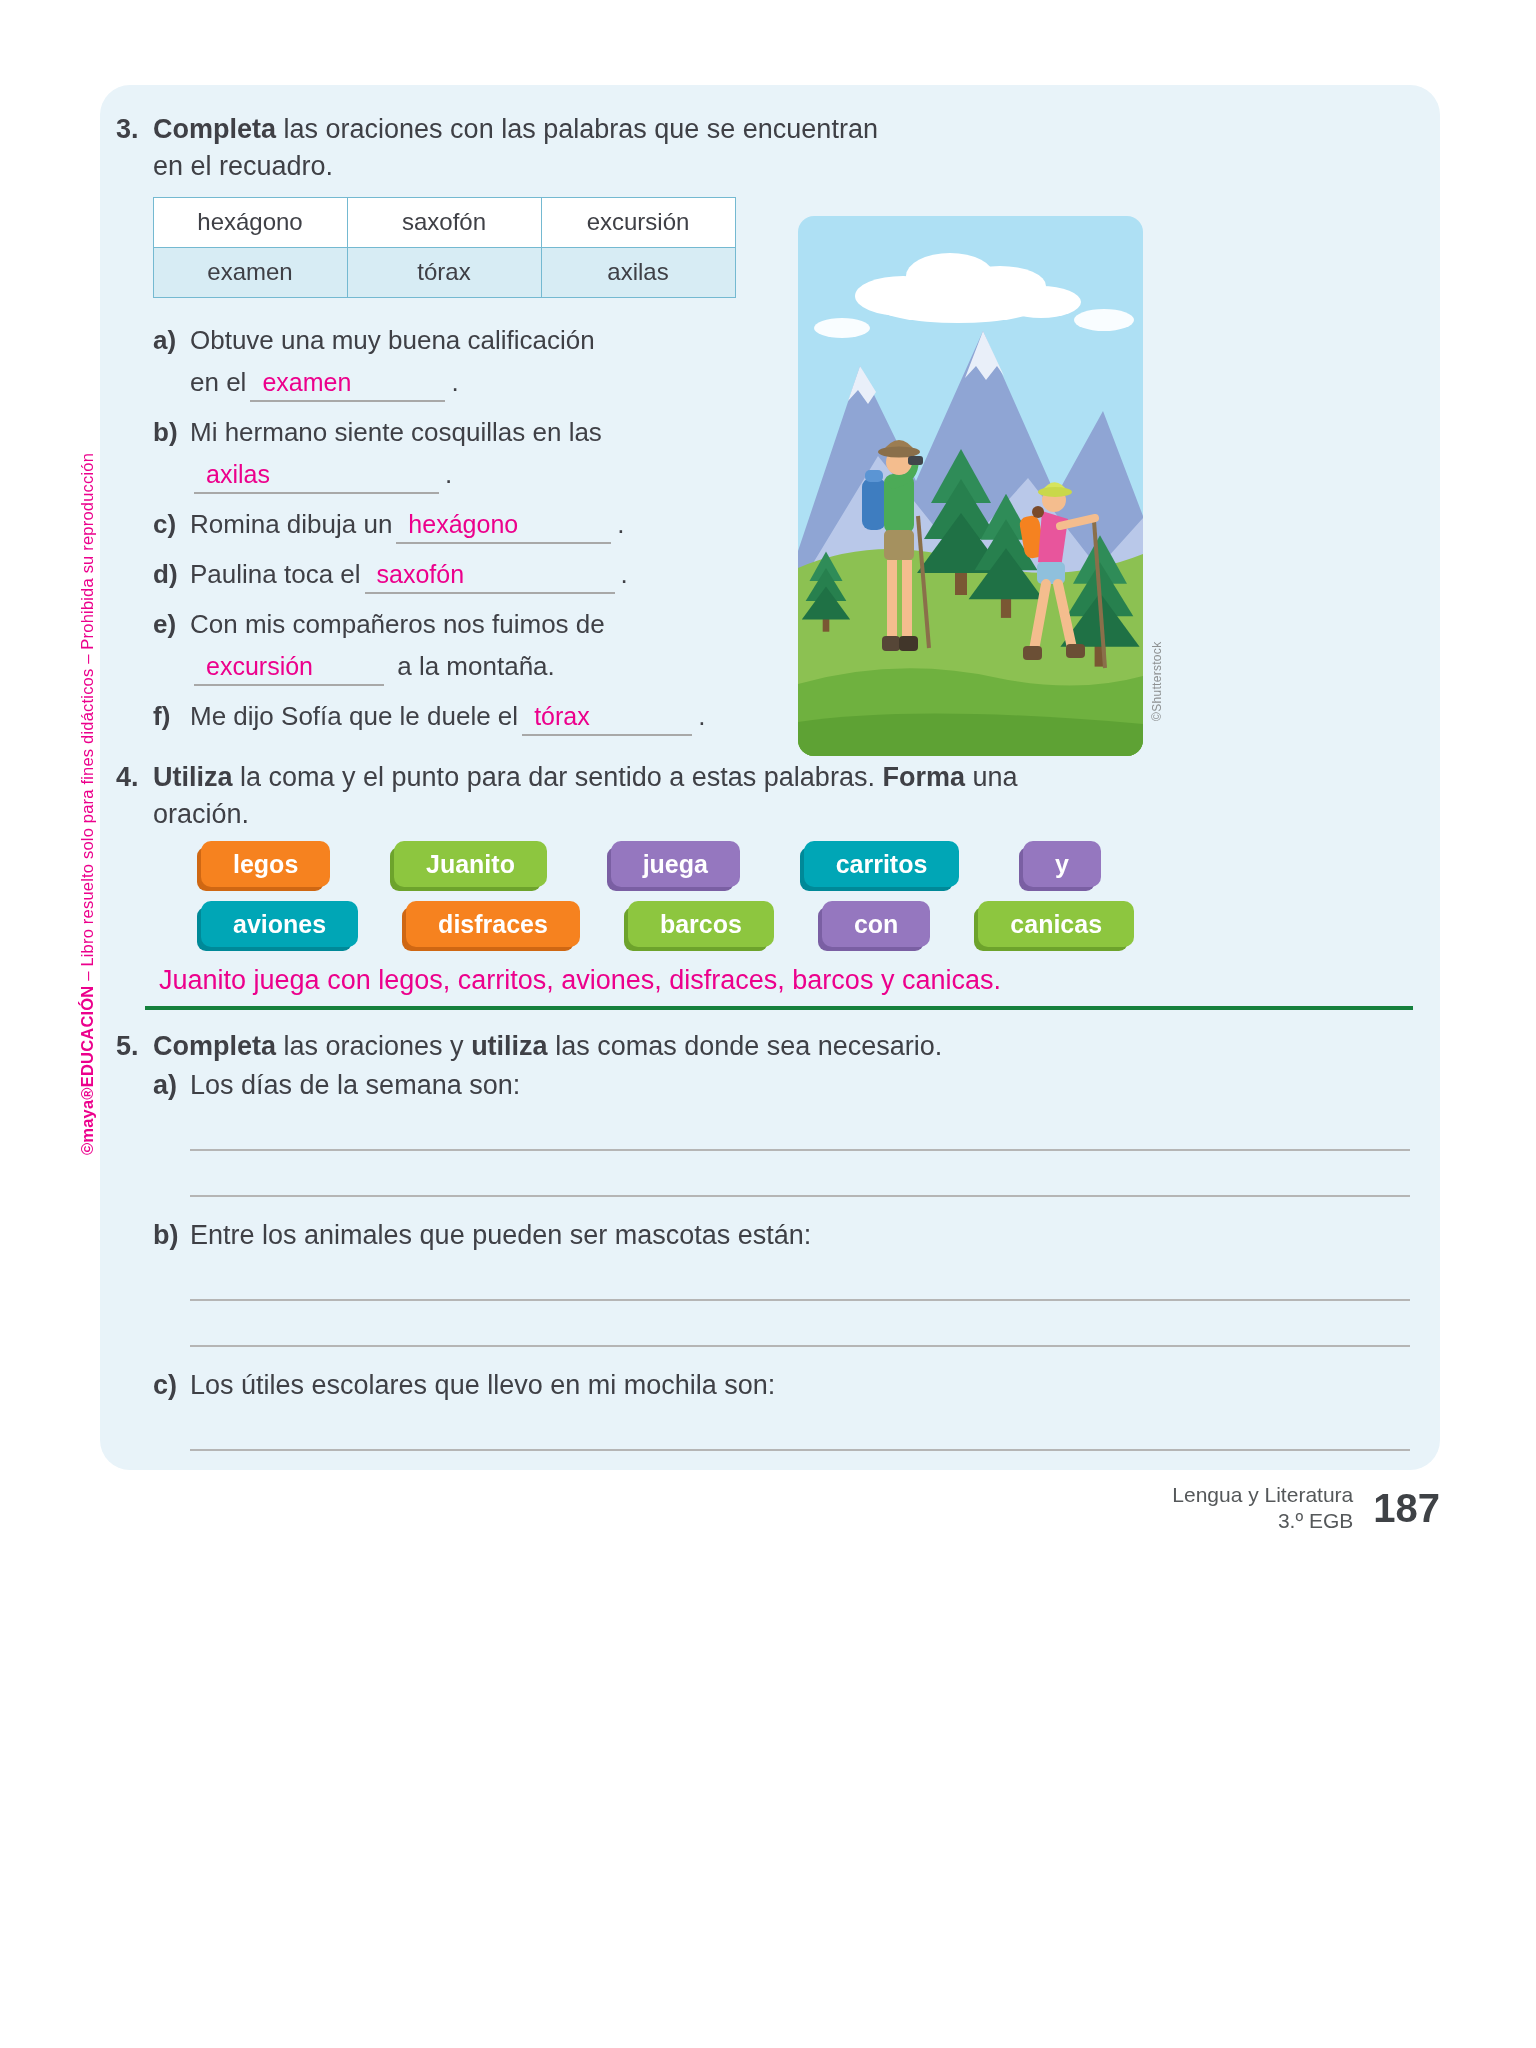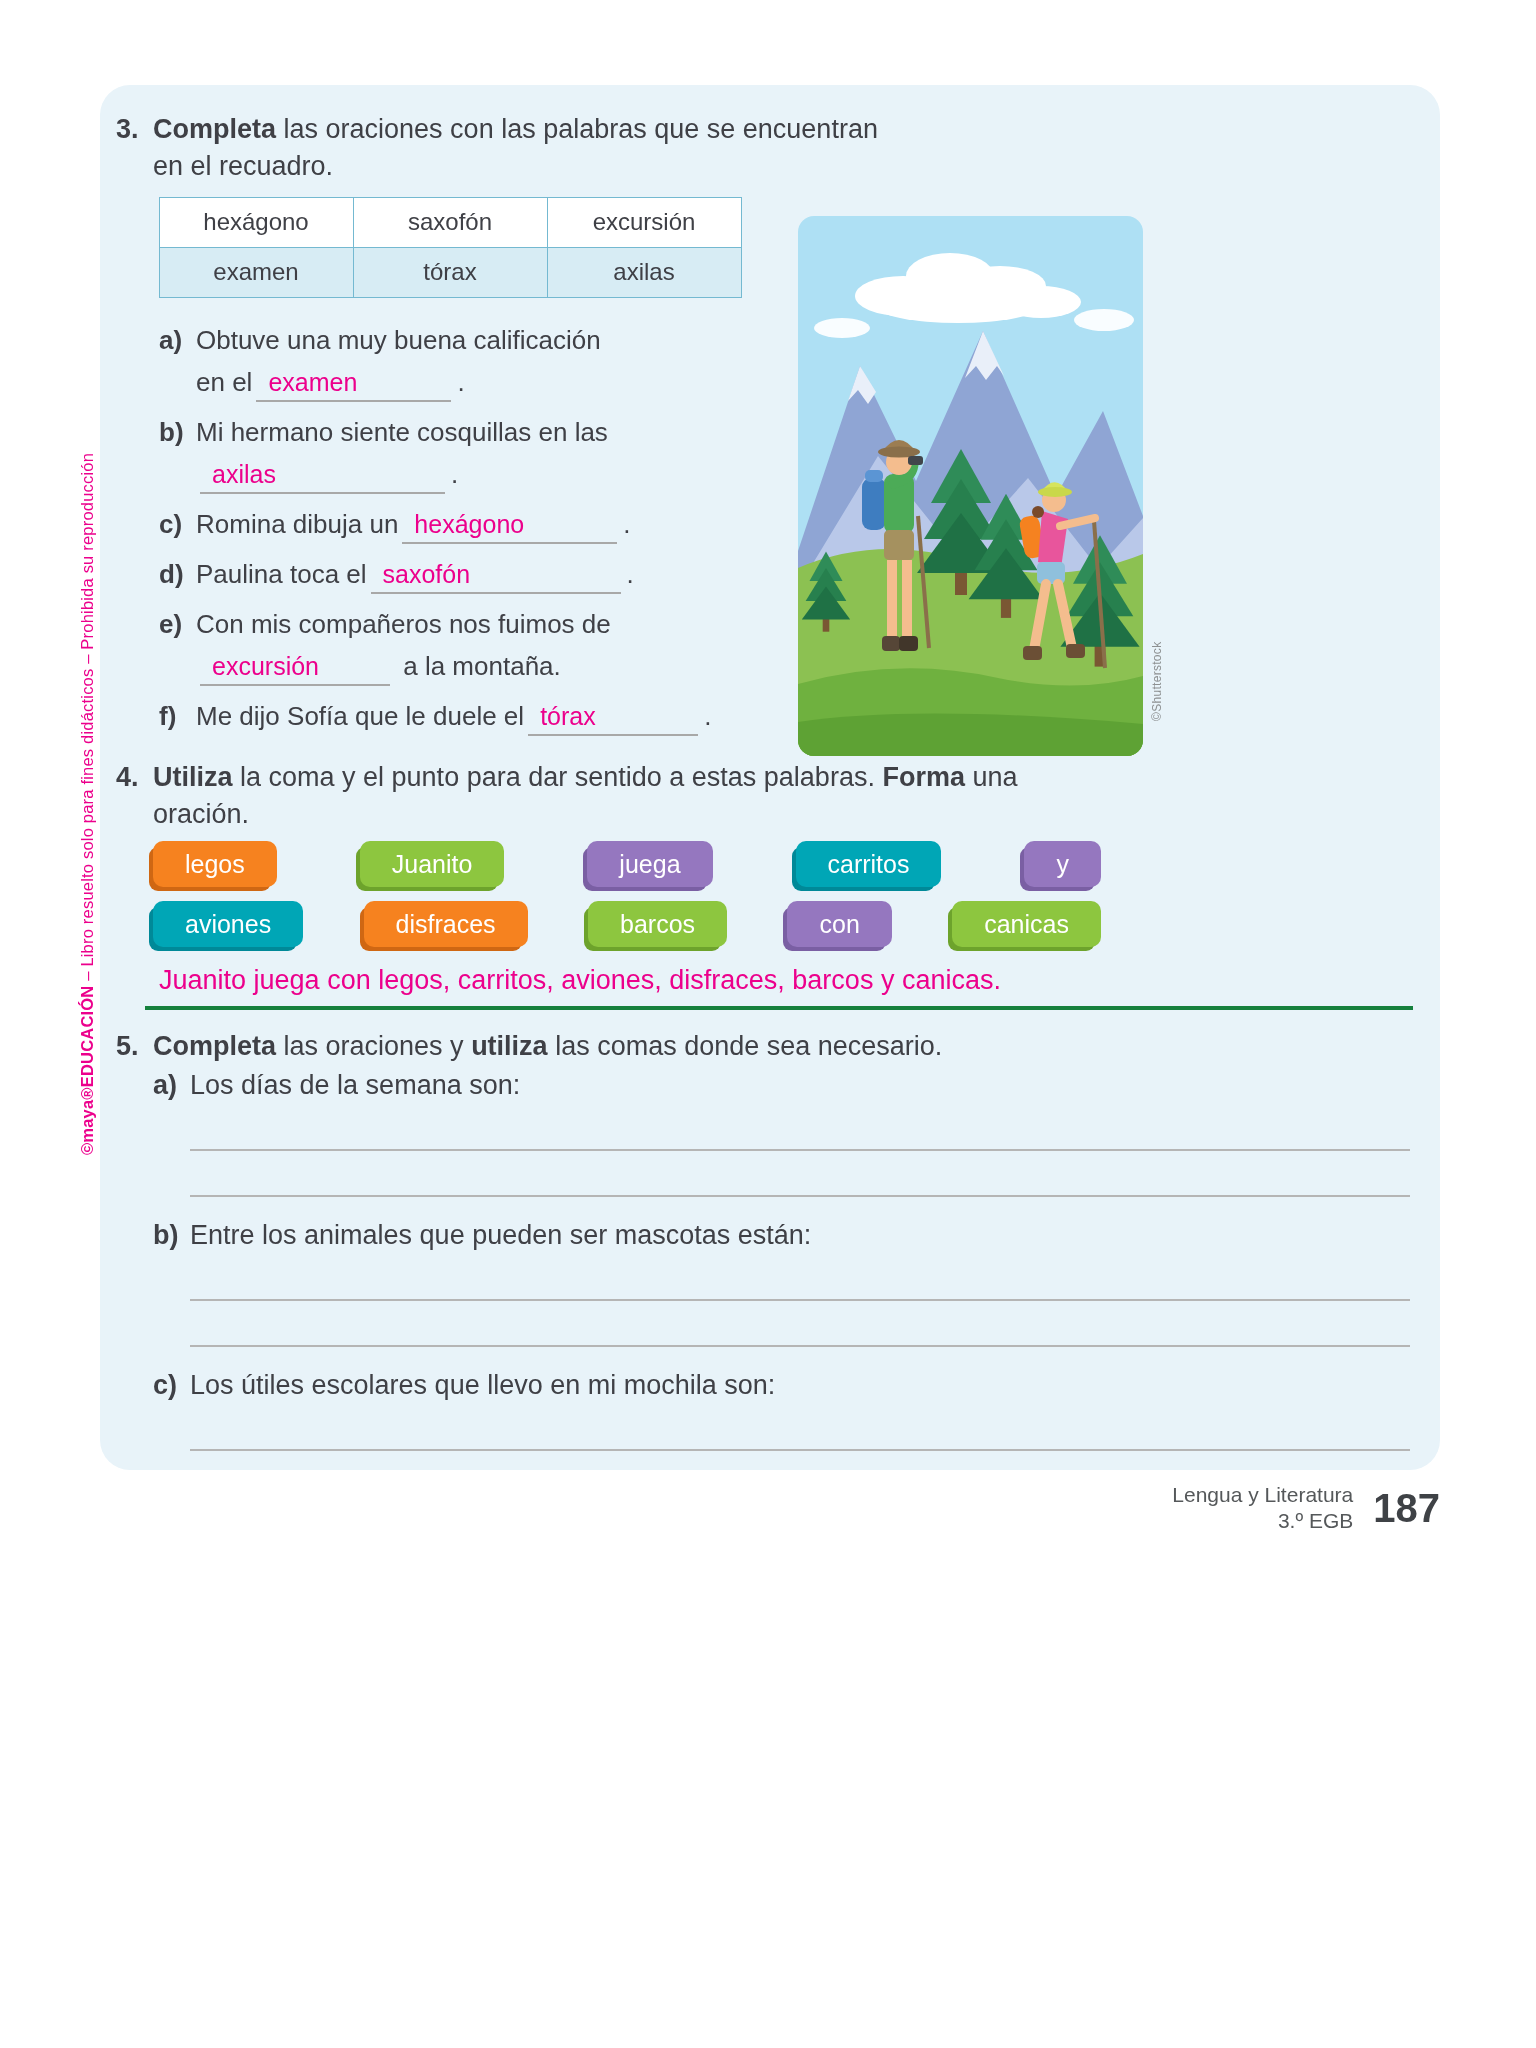--- a/index.html
+++ b/index.html
@@ -16,21 +16,21 @@
     border-radius:30px;padding:26px 30px 0 16px;box-sizing:border-box;overflow:hidden;}
 
   .ex{display:flex;align-items:flex-start;}
   .ex-num{flex:0 0 37px;width:37px;font-weight:bold;font-size:27px;line-height:37px;}
   .ex-body{flex:1;min-width:0;position:relative;}
   .ex-title{font-size:27px;line-height:37px;}
   .bold{font-weight:bold;}
 
   
   .ex3-title{max-width:820px;}
-  .ex3-left{width:600px;margin-left:6px;}
+  .ex3-left{width:600px;}
   .word-box{display:grid;grid-template-columns:repeat(3,194px);margin:12px 0 22px 0;}
   .word-box .cell{height:49px;display:flex;align-items:center;justify-content:center;
     font-size:24px;border:1px solid #74b9d1;background:#ffffff;margin:-0.5px;}
   .word-box .cell.r2{background:#d7ecf4;}
 
   .item{margin-bottom:8px;}
   .item .line{font-size:26px;line-height:42px;white-space:nowrap;}
   .item .indent{padding-left:37px;}
   .item-label{display:inline-block;width:37px;font-weight:bold;}
   .blank{display:inline-block;border-bottom:2px solid #a8a8a8;padding:0 8px 0 12px;margin:0 6px 0 4px;line-height:36px;}
@@ -42,21 +42,21 @@
   .illo-wrap{position:absolute;left:645px;top:105px;width:345px;height:540px;}
   .illo{display:block;width:345px;height:540px;border-radius:16px;overflow:hidden;}
   .shutterstock{position:absolute;left:352px;top:505px;transform:rotate(-90deg);transform-origin:0 0;
     font-size:12px;color:#8d9091;white-space:nowrap;letter-spacing:.3px;}
 
   
   .ex4{margin-top:14px;}
   .chips{width:948px;margin-top:8px;}
   .chips-row{display:flex;justify-content:space-between;margin-bottom:14px;}
   .chip{position:relative;height:46px;border-radius:10px;display:flex;align-items:center;justify-content:center;
-    padding:0 32px;color:#fff;font-weight:normal;font-size:25px;box-shadow:-5px 5px 0 -1px var(--dark);}
+    padding:0 32px;color:#fff;font-weight:bold;font-size:25px;box-shadow:-5px 5px 0 -1px var(--dark);margin-left:48px;}
   .chip-orange{background:#f6821f;--dark:#cf6713;}
   .chip-green{background:#8dc63f;--dark:#6da32c;}
   .chip-purple{background:#9577bf;--dark:#7a5fa3;}
   .chip-teal{background:#00a6b6;--dark:#008998;}
   .ex4-answer{margin:16px 0 0 -8px;width:1268px;box-sizing:border-box;border-bottom:4px solid #15803d;
     padding:2px 0 10px 14px;font-size:27px;color:#ec008c;white-space:nowrap;}
 
   
   .ex5{margin-top:18px;}
   .ex5-item{margin-bottom:18px;}

